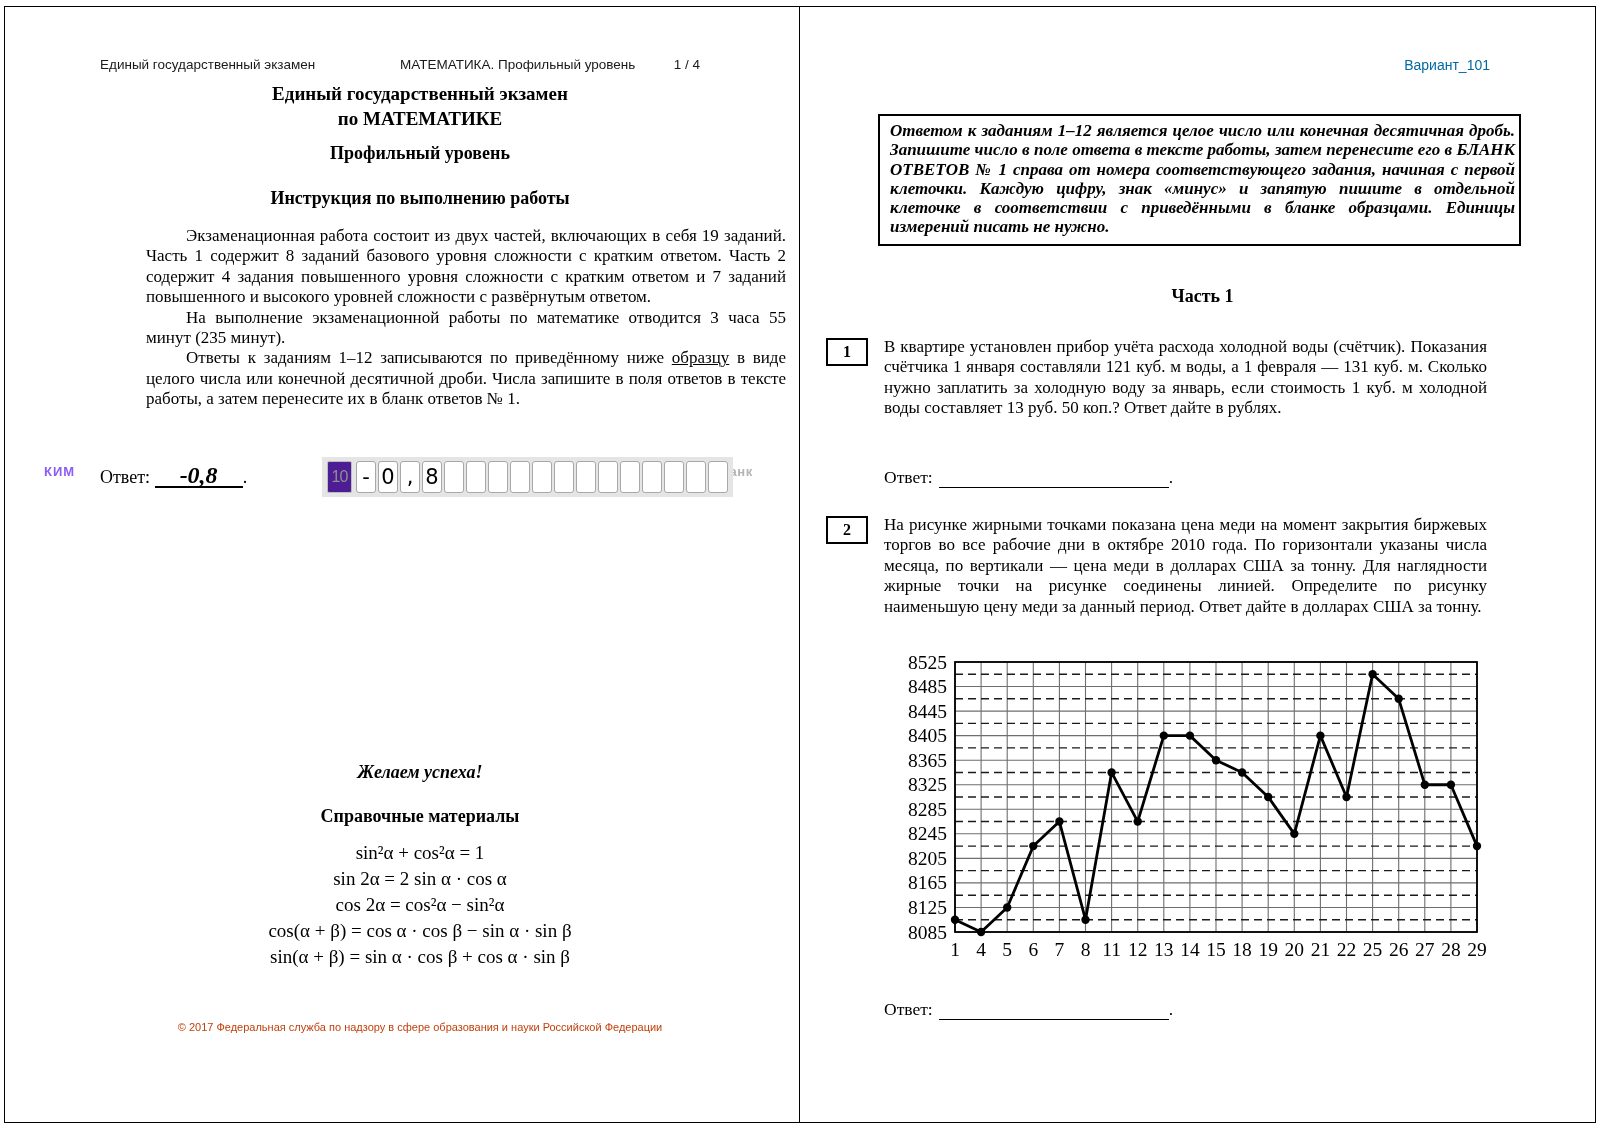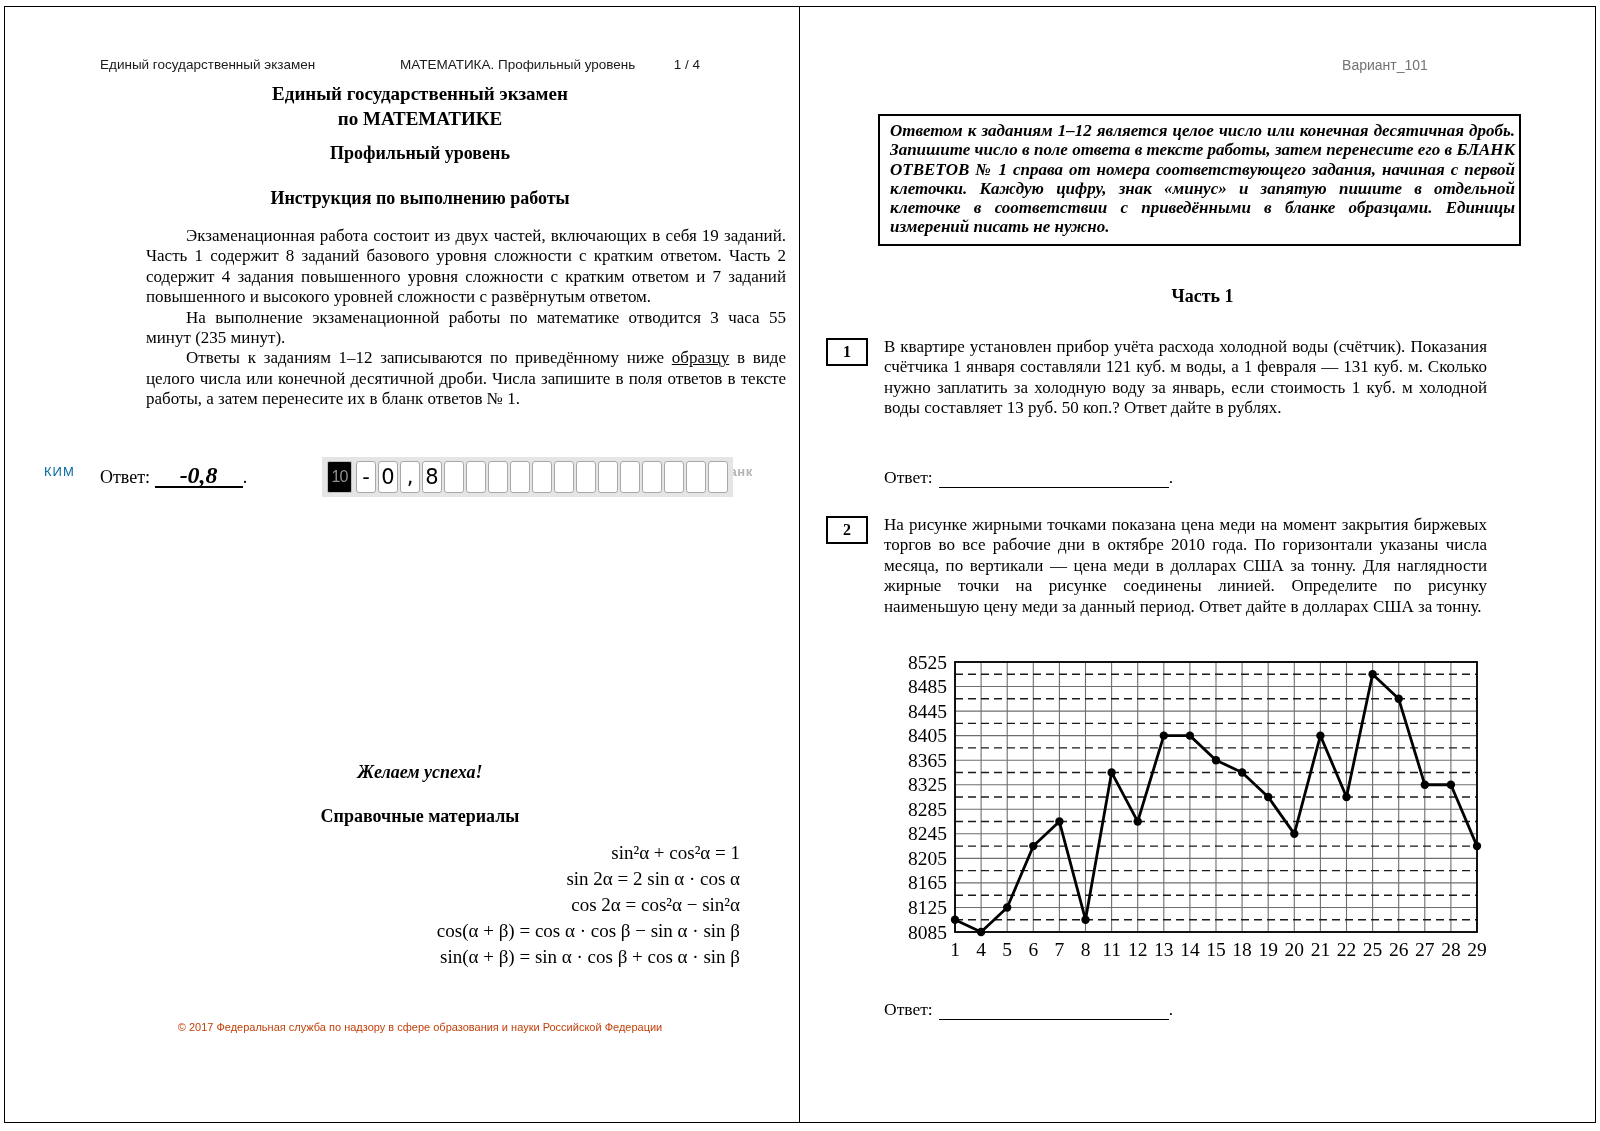--- a/index.html
+++ b/index.html
@@ -19,39 +19,39 @@
   .runhead .rh-c{width:255px;}
   .runhead .rh-r{width:45px;text-align:right;}
   .title-block{left:100px;top:81px;width:640px;font-weight:bold;font-size:19px;line-height:25px;}
   .subtitle{left:100px;top:143px;width:640px;font-weight:bold;font-size:18px;}
   .instr-head{left:100px;top:188px;width:640px;font-weight:bold;font-size:18px;}
   .para-block{width:640px;font-size:17px;line-height:20.4px;}
   .para-block p{margin:0;text-indent:40px;}
   .g1{left:100px;top:226px;margin-left:46px;}
   .u-word{text-decoration:underline;}
 
-  .kim-label{left:44px;top:464px;font-size:13px;font-weight:normal;color:#0369a1;letter-spacing:1px;}
+  .kim-label{left:44px;top:464px;font-size:13px;font-weight:bold;color:#8b5cf6;letter-spacing:1px;}
   .blank-label{left:711px;top:464px;font-size:13px;font-weight:bold;color:#b4b4b4;letter-spacing:.5px;}
   .sample-answer{left:100px;top:464px;font-size:18px;}
   .sample-value{display:inline-block;min-width:88px;border-bottom:2px solid #000;text-align:center;
     font-style:italic;font-weight:bold;font-size:24px;line-height:22px;vertical-align:bottom;}
   .answer-strip{left:322px;top:457px;background:#e5e5e5;padding:4px 5px;display:flex;align-items:center;gap:2px;}
   .cell{width:18px;height:30px;background:#fff;border:1px solid #a8a8a8;border-radius:3px;
     font-family:"DejaVu Sans",sans-serif;font-size:21px;line-height:30px;text-align:center;}
-  .cell-task{width:23px;height:30px;background:#000000;border:1px solid #bdbdbd;border-radius:2px;
+  .cell-task{width:23px;height:30px;background:#4c1d95;border:1px solid #bdbdbd;border-radius:2px;
     color:#8f8f8f;font-family:"Liberation Sans",sans-serif;font-size:16px;line-height:30px;text-align:center;
     letter-spacing:-1px;margin-right:2px;}
 
   .wish{left:100px;top:762px;width:640px;font-weight:bold;font-style:italic;font-size:18px;}
   .ref-head{left:100px;top:806px;width:640px;font-weight:bold;font-size:18px;}
-  .formulas{left:100px;top:840px;width:640px;font-size:19px;line-height:26px;text-align:right;}
+  .formulas{left:100px;top:840px;width:640px;font-size:19px;line-height:26px;}
   .footer{left:60px;top:1018px;width:720px;font-size:11px;line-height:18px;color:#c2410c;}
 
   
-  .variant{left:1280px;top:57px;width:210px;text-align:center;font-size:14px;color:#737373;}
+  .variant{left:1280px;top:57px;width:210px;text-align:right;font-size:14px;color:#0369a1;}
   .notice-box{left:878px;top:114px;width:625px;border:2px solid #000;padding:5px 4px 7px 10px;
     font-weight:bold;font-style:italic;font-size:17px;line-height:19.3px;}
   .part-head{left:878px;top:286px;width:649px;font-weight:bold;font-size:18px;}
   .prob-num{width:38px;height:24px;border:2px solid #000;text-align:center;
     font-weight:bold;font-size:16px;line-height:24px;}
   .pn1{left:826px;top:338px;}
   .pn2{left:826px;top:516px;}
   .prob-text{left:884px;width:603px;font-size:17px;line-height:20.4px;text-align:justify;}
   .pt1{top:337px;}
   .pt2{top:515px;}

